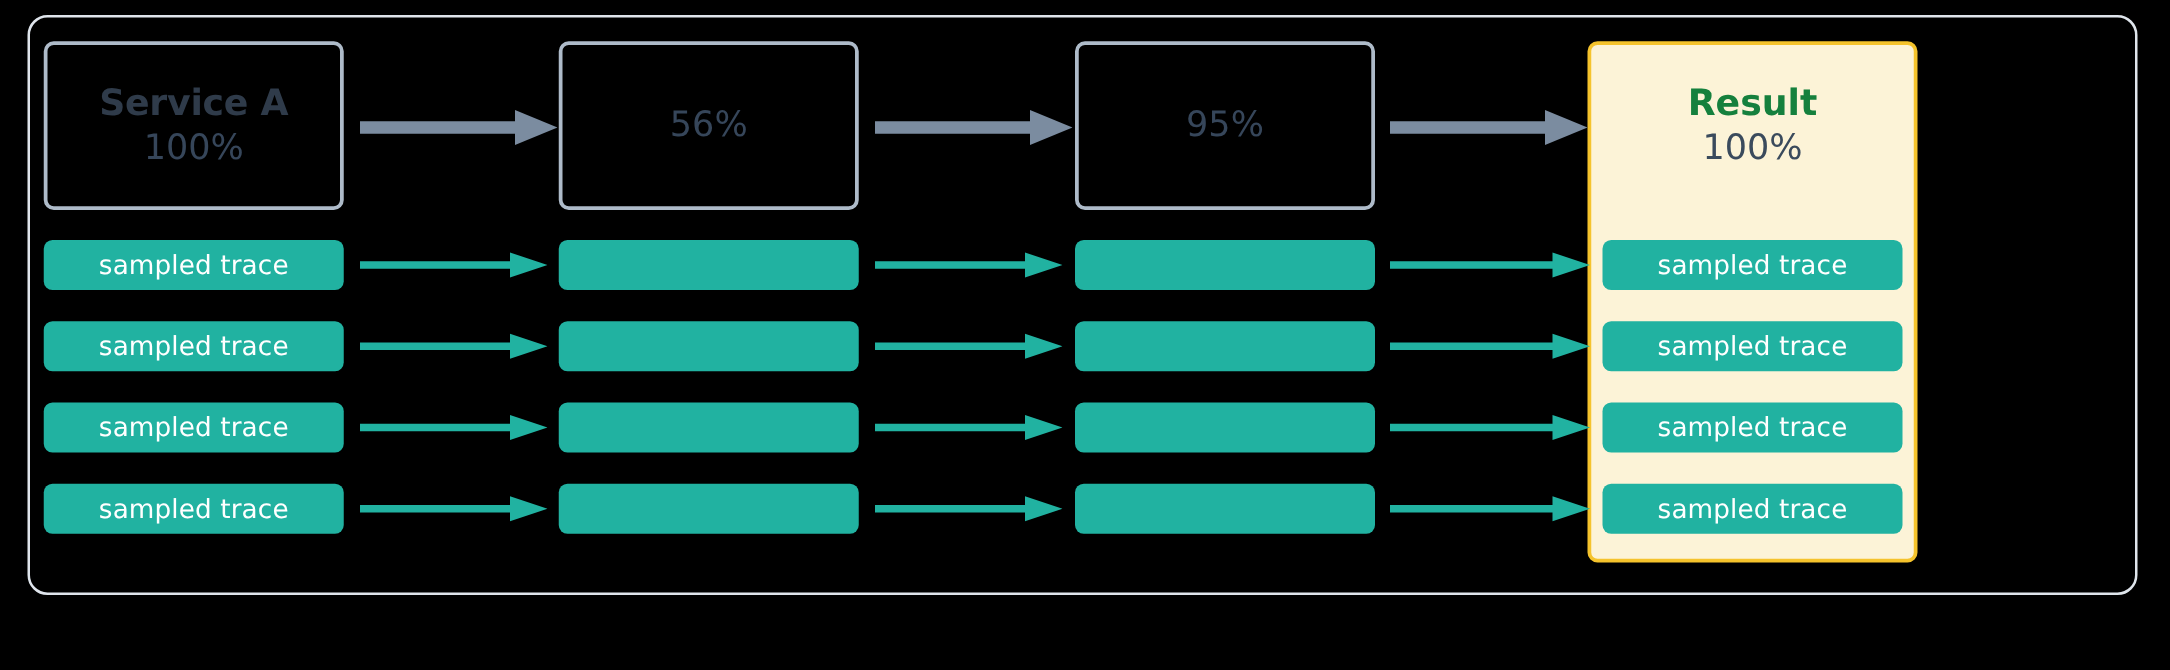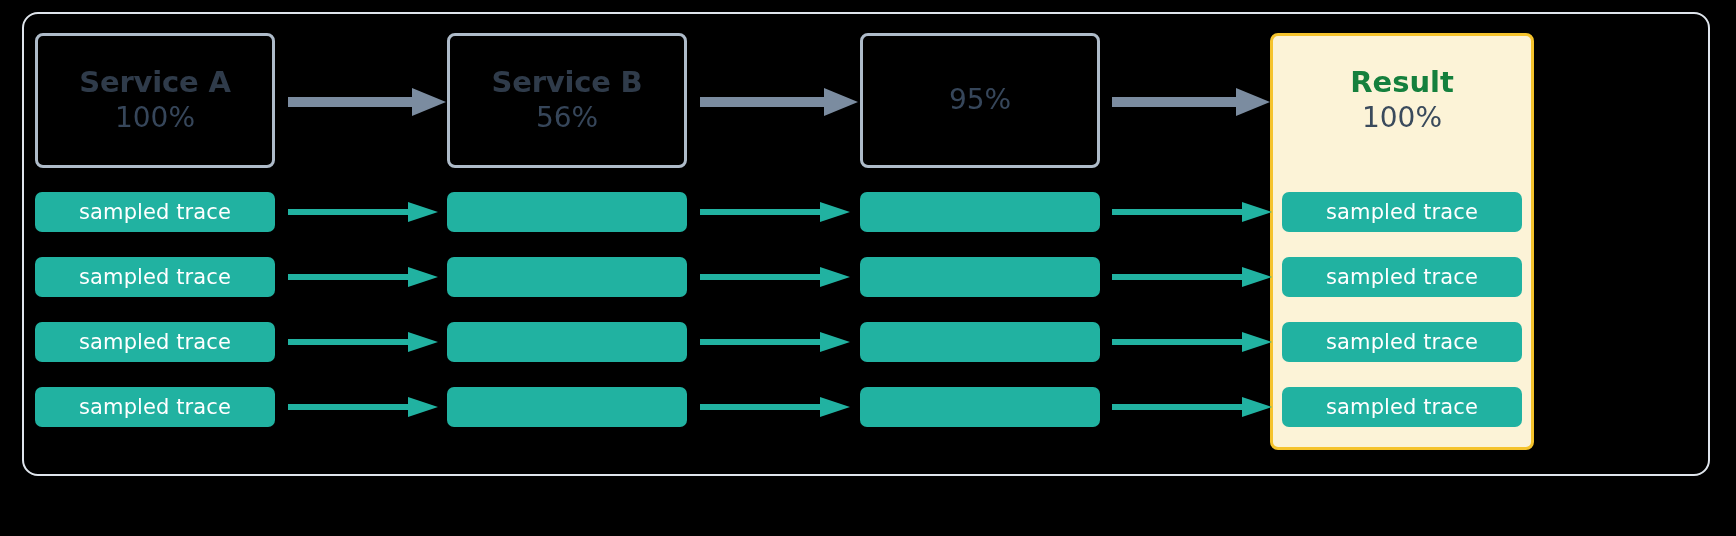--- a/index.html
+++ b/index.html
@@ -58,21 +58,20 @@
   <div class="frame"></div>
 
   <div class="result-panel"></div>
 
   <div class="svc a">
     <div class="svc-name">Service A</div>
     <div class="svc-pct">100%</div>
   </div>
 
   <div class="svc b">
-    <div class="svc-name">Service B</div>
     <div class="svc-pct">56%</div>
   </div>
 
   <div class="svc c">
     <div class="svc-pct">95%</div>
   </div>
 
   <div class="result-head">
     <div class="result-name">Result</div>
     <div class="result-pct">100%</div>

